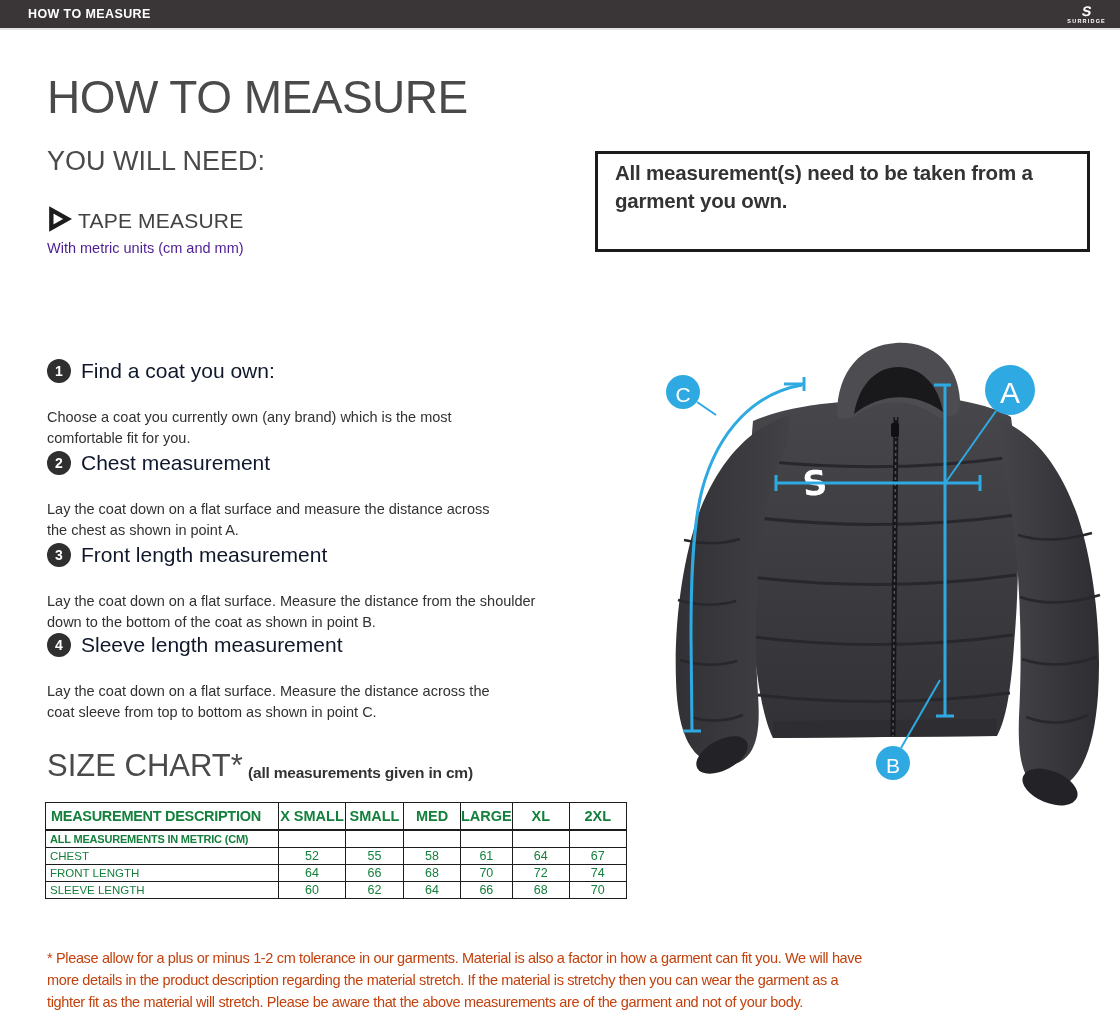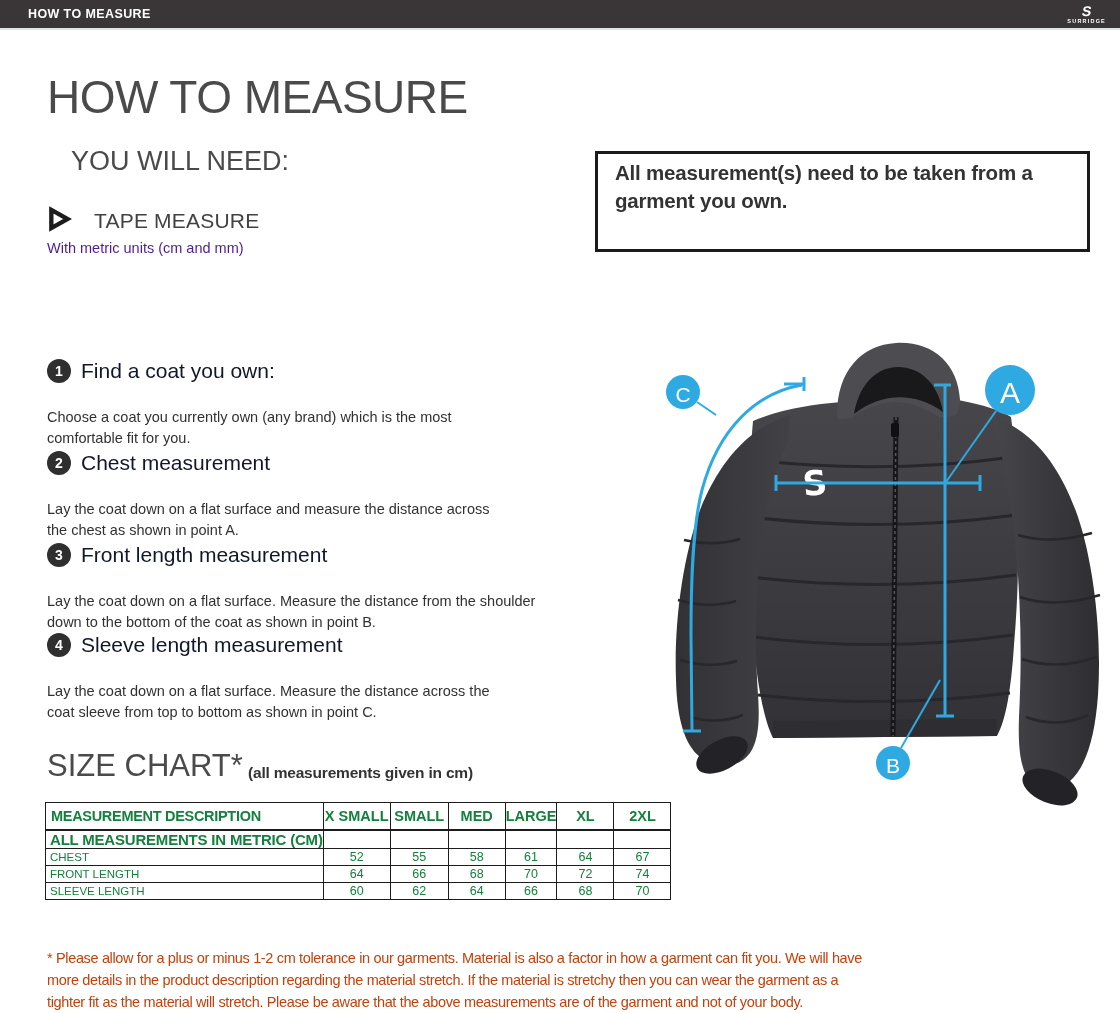--- a/index.html
+++ b/index.html
@@ -9,24 +9,24 @@
   
   .topbar { position:absolute; top:0; left:0; width:1120px; height:30px; background:#3a3637;
             border-bottom:2px solid #e3e3e3; display:flex; align-items:center;
             justify-content:space-between; padding:0 14px 0 28px; }
   .topbar-title { color:#ffffff; font-size:12.5px; font-weight:bold; letter-spacing:.4px; }
   .brand { display:flex; flex-direction:column; align-items:center; line-height:1; margin-top:1px; }
   .brand-s { color:#fff; font-weight:bold; font-size:14px; transform:skewX(-10deg); line-height:.9; }
   .brand-name { color:#fff; font-size:5.5px; font-weight:bold; letter-spacing:1.2px; margin-top:1px; }
 
   .h1 { position:absolute; left:47px; top:70px; font-size:46px; color:#4a4a4a; letter-spacing:-0.5px; }
-  .h2 { position:absolute; left:47px; top:146px; font-size:27px; color:#4a4a4a;margin-left:24px; }
+  .h2 { position:absolute; left:47px; top:146px; font-size:27px; color:#4a4a4a; }
 
   .need-item { position:absolute; left:47px; }
-  .need-head { display:flex; align-items:center; gap:22px; }
+  .need-head { display:flex; align-items:center; gap:6px; }
   .need-label { font-size:21px; color:#424242; letter-spacing:.2px; }
   .need-desc { font-size:14.5px; color:#4c1d95; margin-top:4px; }
   #need-0 { top:206px; }
   #need-1 { top:280px; }
 
   .step { position:absolute; left:47px; }
   .step-head { display:flex; align-items:center; gap:10px; }
   .step-num { width:24px; height:24px; border-radius:50%; background:#2f2f2f; color:#fff;
               font-size:14px; font-weight:bold; display:flex; align-items:center; justify-content:center; }
   .step-title { font-size:21px; color:#0f172a; }
@@ -39,21 +39,21 @@
 
   .diagram { position:absolute; left:640px; top:325px; width:480px; height:495px; }
 
   .size-chart-head { position:absolute; left:47px; top:748px; font-size:31px; color:#4a4a4a; }
   .size-chart-note { position:absolute; left:248px; top:764px; font-size:15.5px; color:#333; font-weight:bold; letter-spacing:-0.2px; }
 
   table.size { position:absolute; left:45px; top:802px; border-collapse:collapse; table-layout:fixed; }
   table.size td, table.size th { border:1.5px solid #1c1c1c; color:#15803d; overflow:hidden; white-space:nowrap; }
   th.mdesc { width:233px; text-align:left; padding-left:5px; font-size:15.5px; letter-spacing:-0.3px; }
   table.size thead th { height:27px; font-size:14.5px; border-bottom-width:2px; }
-  td.sub { font-size:15px; font-weight:bold; padding-left:4px; height:18px; letter-spacing:-0.2px; }
+  td.sub { font-size:11px; font-weight:bold; padding-left:4px; height:18px; letter-spacing:-0.2px; }
   td.rlabel { font-size:11.5px; padding-left:4px; height:17px; }
   td.val { font-size:12.5px; text-align:center; }
   .c1{width:67px}.c2{width:58px}.c3{width:57px}.c4{width:51px}.c5{width:57px}.c6{width:57px}
 
   .footnote { position:absolute; left:47px; top:948px; width:1040px; font-size:14.5px; color:#c2410c;
               line-height:1.5; letter-spacing:-0.35px; white-space:pre-line; }
 </style>
 </head>
 <body>
 

